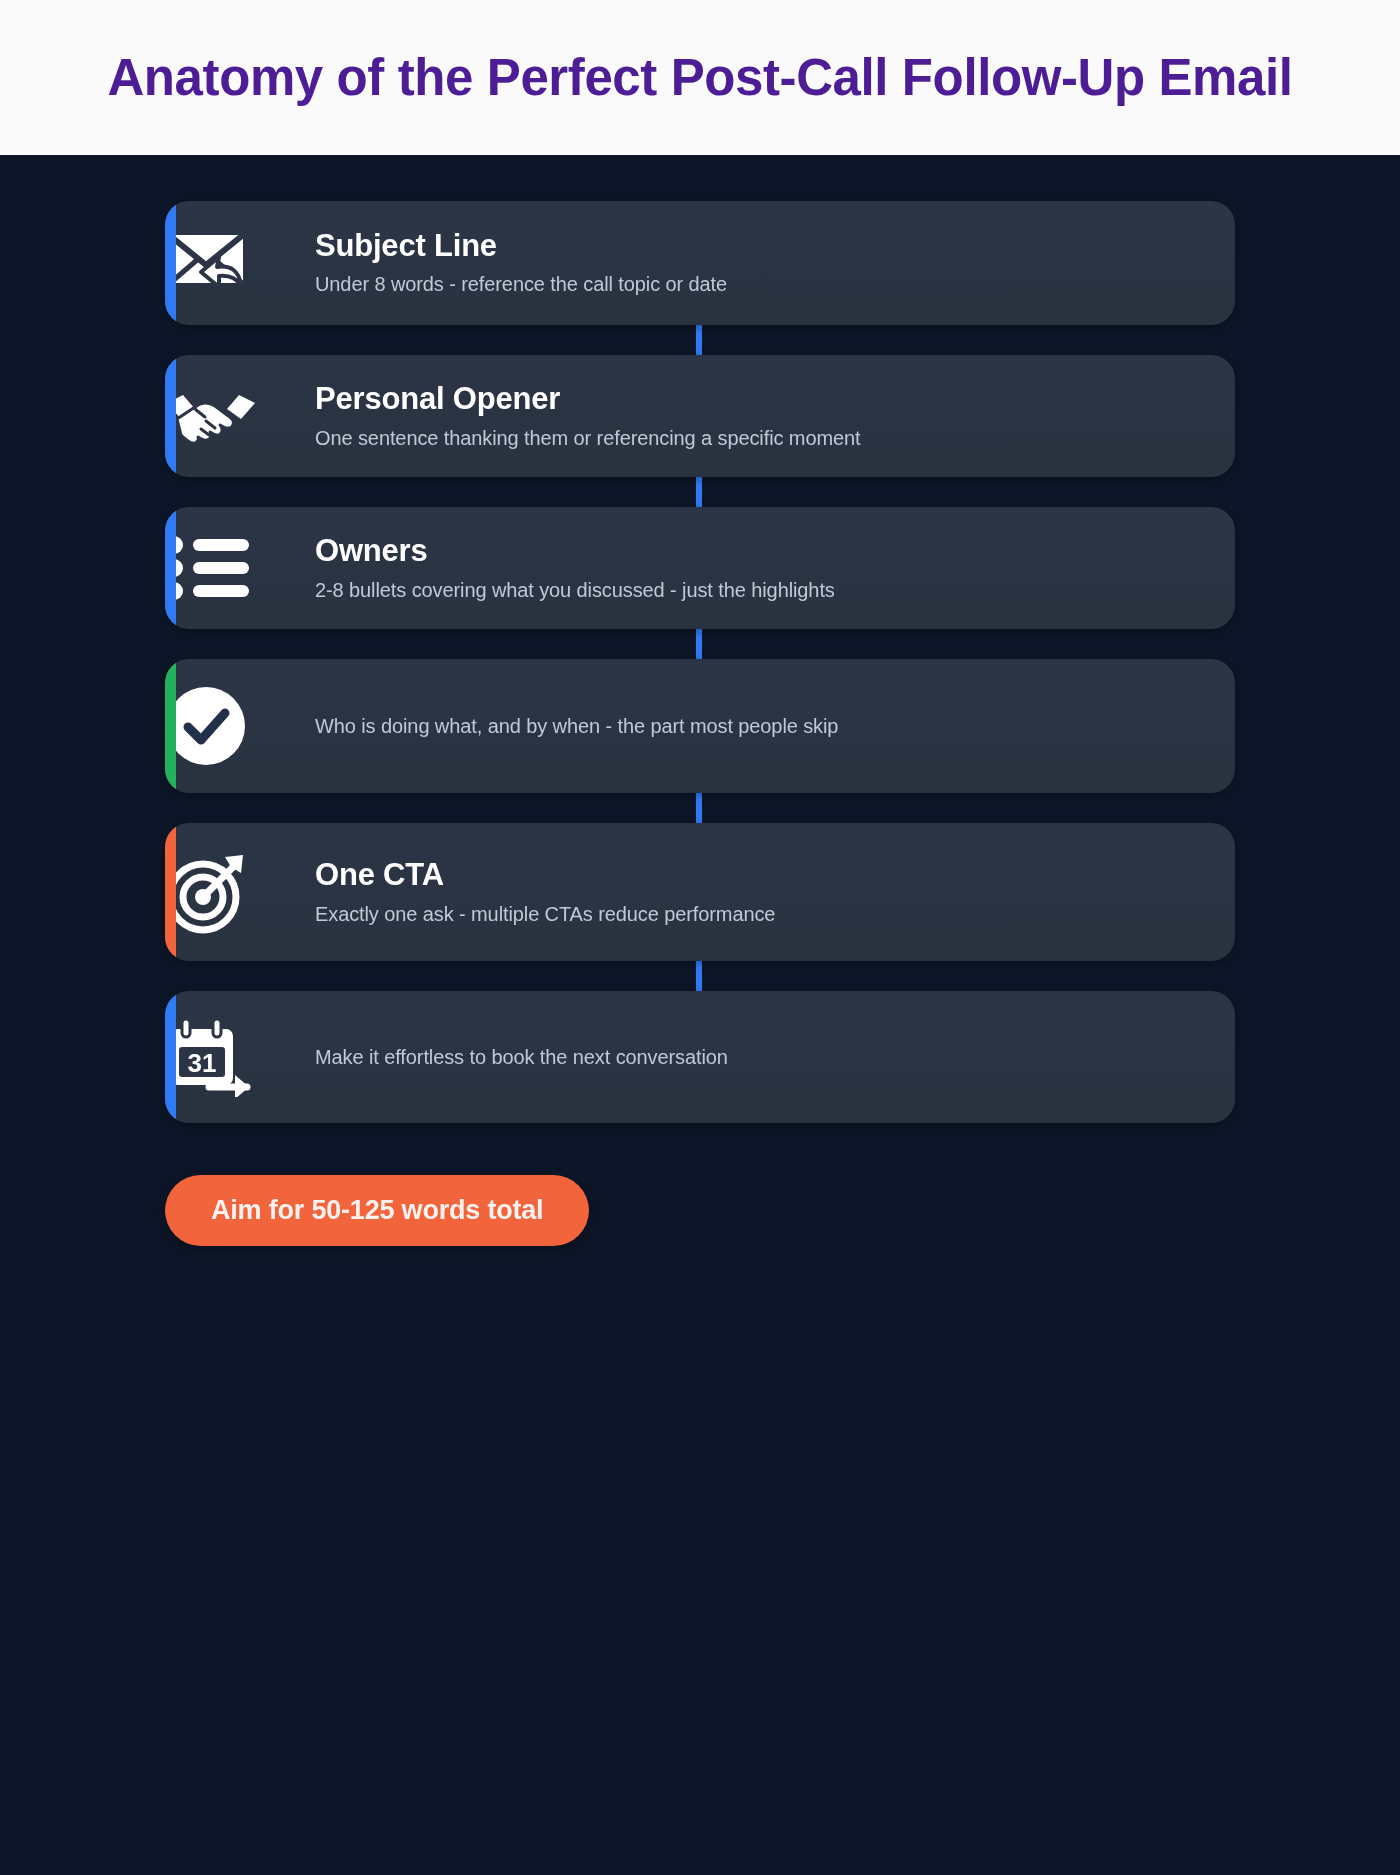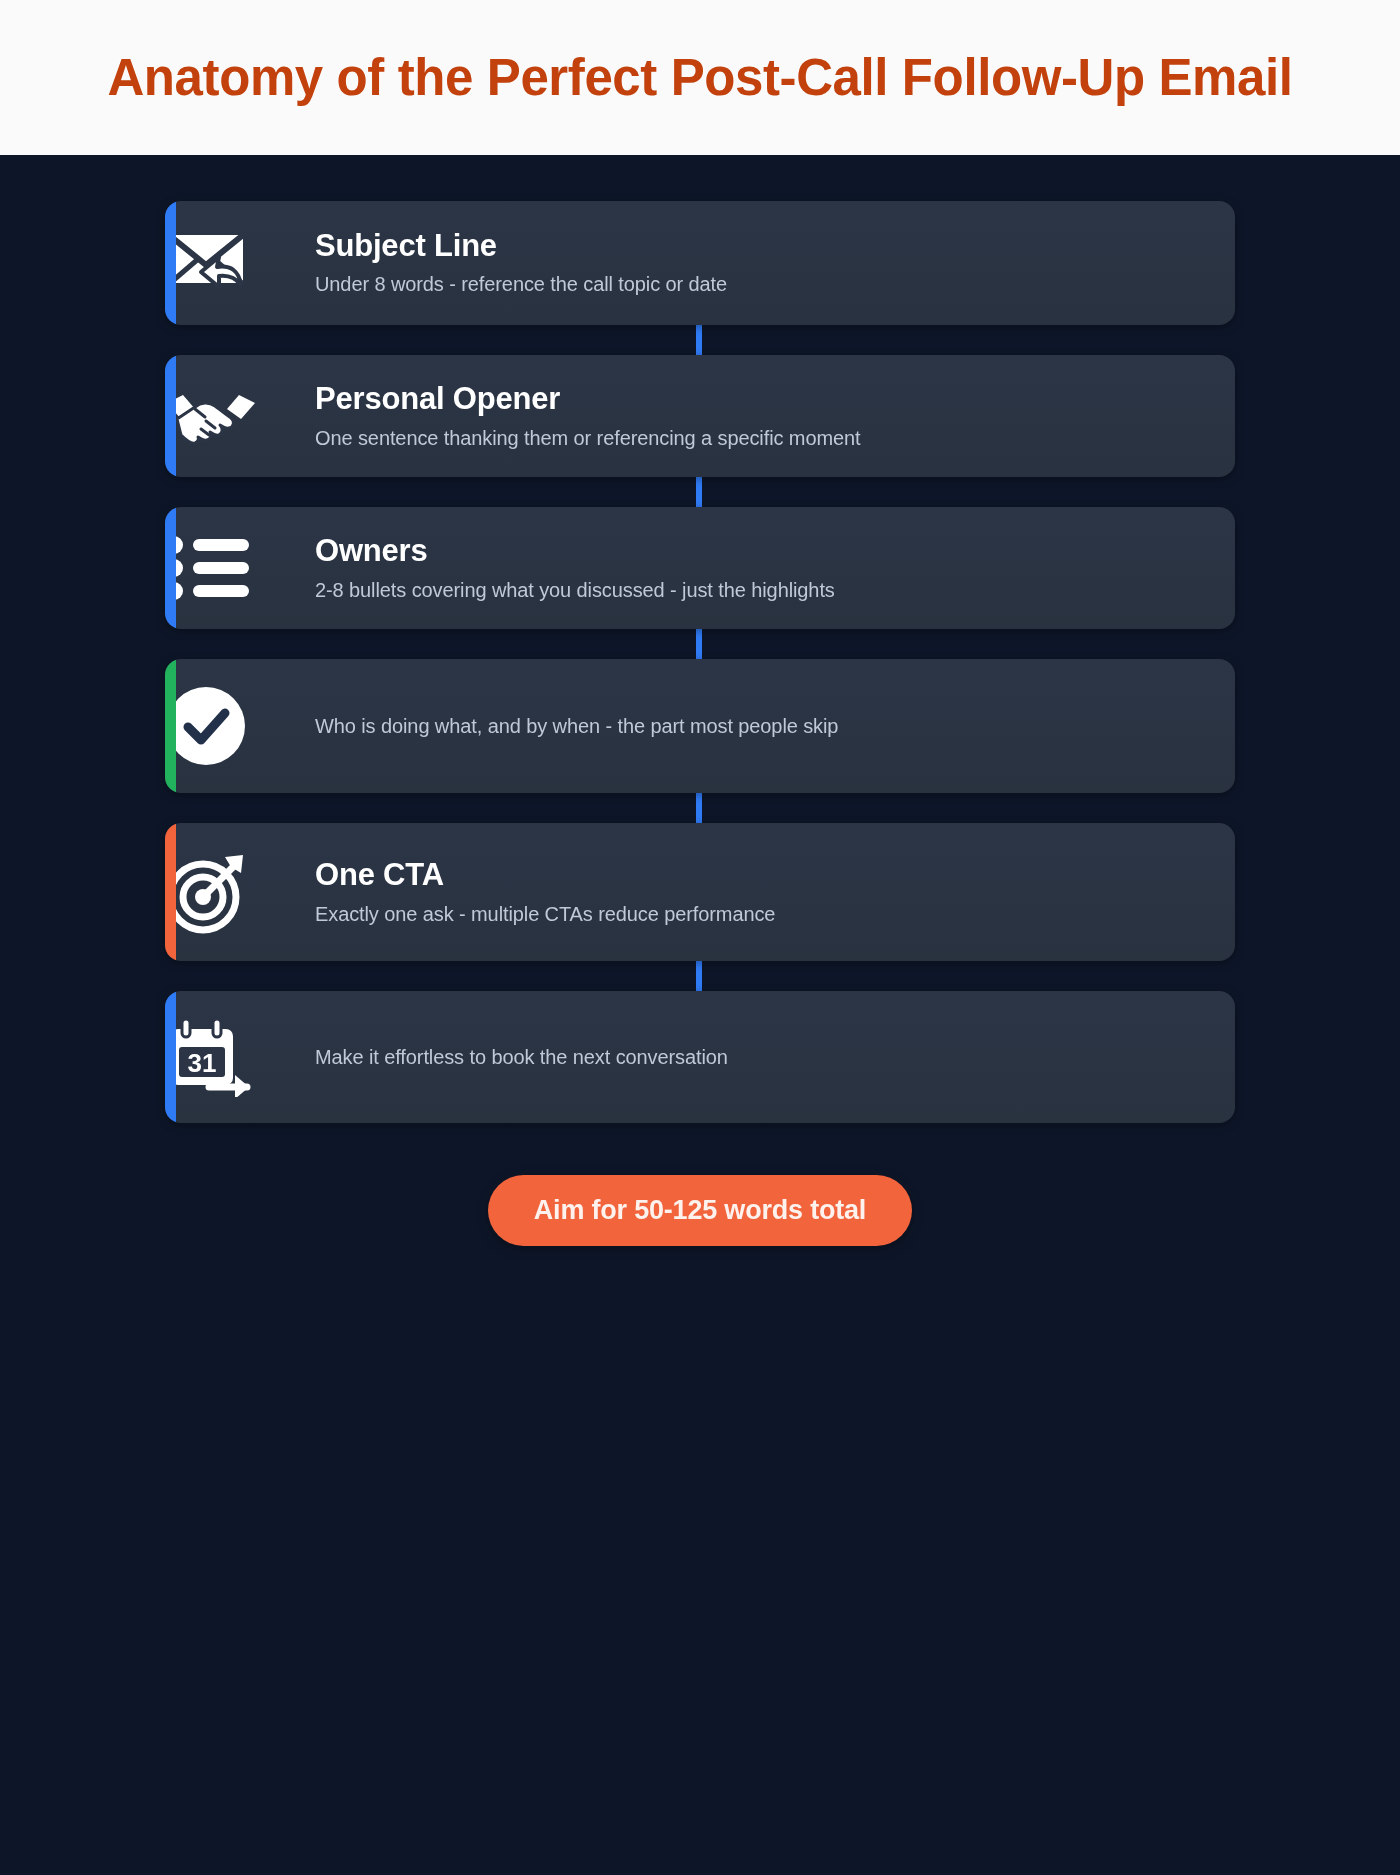--- a/index.html
+++ b/index.html
@@ -24,21 +24,21 @@
     height:155px;
     background:#fafafa;
     display:flex;
     align-items:center;
     justify-content:center;
     flex:none;
   }
   .header-title {
     font-size:51px;
     font-weight:bold;
-    color:#c2410c;
+    color:#4c1d95;
     letter-spacing:-0.4px;
     white-space:nowrap;
   }
   
   .board {
     position:relative;
     flex:1;
     width:1400px;
     background:#0d1628;
     padding-top:46px;
@@ -63,21 +63,21 @@
   .card-wrap {
     position:relative;
     z-index:2;
     margin-bottom:30px;
   }
   .card {
     position:relative;
     display:flex;
     align-items:center;
     background:linear-gradient(180deg,#2b3546 0%,#29323f 100%);
-    border-radius:16px;
+    border-radius:24px;
     padding:26px 30px 26px 0;
     min-height:118px;
     overflow:hidden;
     box-shadow:0 2px 10px rgba(0,0,0,.35);
   }
   .accent {
     position:absolute;
     left:0; top:0; bottom:0;
     width:11px;
     border-top-left-radius:18px;
@@ -105,21 +105,21 @@
     font-size:20px;
     color:#c0c9d8;
     line-height:1.33;
     letter-spacing:-0.1px;
   }
   
   .pill-row {
     position:relative;
     z-index:3;
     display:flex;
-    justify-content:center;
+    justify-content:flex-start;
     margin-top:22px;
   }
   .pill {
     background:#f2643c;
     color:#fdf2ee;
     font-size:27px;
     font-weight:bold;
     border-radius:40px;
     padding:20px 46px;
     border:none;

